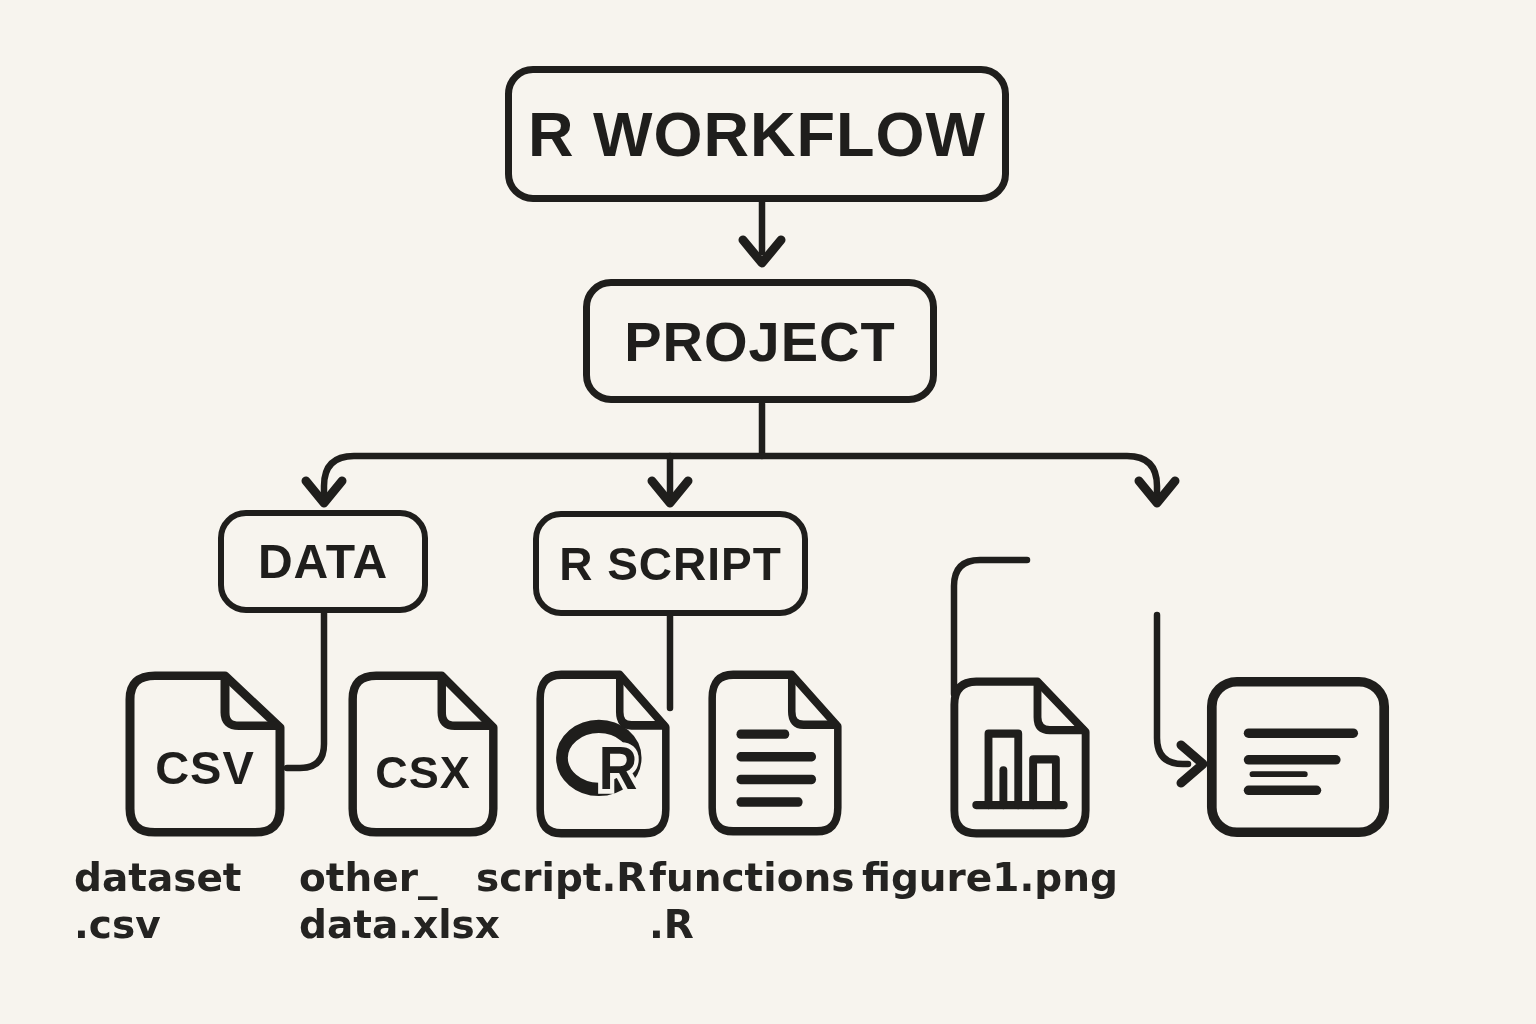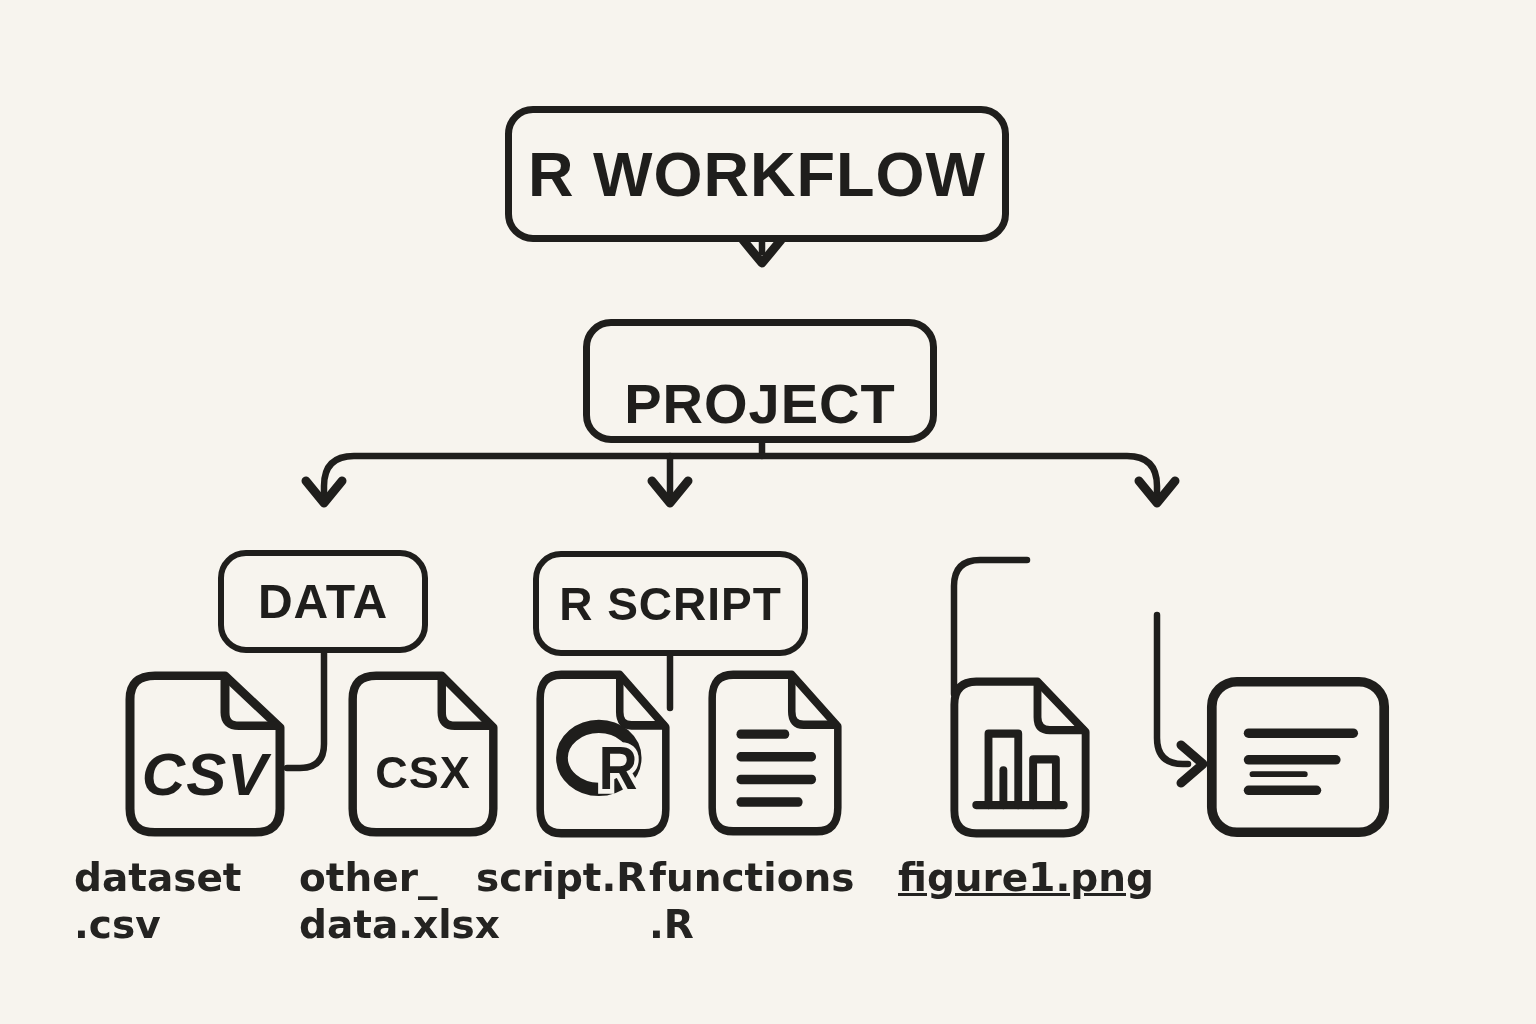--- a/index.html
+++ b/index.html
@@ -9,50 +9,50 @@
     font-family:"Liberation Sans", sans-serif; color:#1f1e1c;
   }
   svg.wires { position:absolute; left:0; top:0; }
   .wire   { stroke:#1f1e1c; stroke-width:6.5; fill:none; stroke-linecap:round; stroke-linejoin:round; }
   .ahead  { stroke:#1f1e1c; stroke-width:9;  fill:none; stroke-linecap:round; stroke-linejoin:round; }
 
   .node {
     position:absolute; box-sizing:border-box;
     border:7px solid #1f1e1c; border-radius:28px; background:#f7f4ee;
     display:flex; align-items:center; justify-content:center;
-    font-weight:bold; letter-spacing:1px; white-space:nowrap;margin-top:40px;
+    font-weight:bold; letter-spacing:1px; white-space:nowrap;
   }
   .node-root    { left:505px; top:66px;  width:504px; height:136px; font-size:63px; }
-  .node-project { left:583px; top:279px; width:354px; height:124px; font-size:56px;align-items:flex-end; }
+  .node-project { left:583px; top:279px; width:354px; height:124px; font-size:56px; }
   .node-data    { left:218px; top:510px; width:210px; height:103px; font-size:48px; border-width:6px; }
   .node-rscript { left:533px; top:511px; width:275px; height:105px; font-size:46px; border-width:6px; }
   .node-outputs { left:1027px; top:512px; width:261px; height:103px; font-size:43px; border-width:6px; }
 
   .file-icon { position:absolute; }
   .file-icon svg { display:block; }
   .icon-stroke { stroke:#1f1e1c; fill:none; stroke-linejoin:round; stroke-linecap:round; }
 
   .badge {
     position:absolute; left:0; width:100%; text-align:center;
     font-weight:bold; color:#1f1e1c; letter-spacing:1px;
   }
-  .badge-csv { top:69px; font-size:60px;font-style:italic; }
+  .badge-csv { top:69px; font-size:47px; }
   .badge-csx { top:69px; font-size:45px;margin-top:7px; }
 
   .file-label {
     position:absolute; top:855px; width:260px; 
     font-family:"DejaVu Sans","Liberation Sans",sans-serif;
     font-weight:bold; font-size:39px; line-height:1.2;
     color:#242321; white-space:pre-line;
   }
   .lbl-dataset   { left:74px; }
   .lbl-xlsx      { left:299px; }
   .lbl-script    { left:476px; }
   .lbl-functions { left:649px; }
-  .lbl-figure    { left:898px;text-decoration:underline; }
+  .lbl-figure    { left:862px; }
   .lbl-rprofile  { left:1170px; }
 </style>
 </head>
 <body>
 
 <div class="canvas">
 
   <svg class="wires" width="1536" height="1024" viewBox="0 0 1536 1024">
 
     <path class="wire" d="M 762,202 L 762,252"></path>

